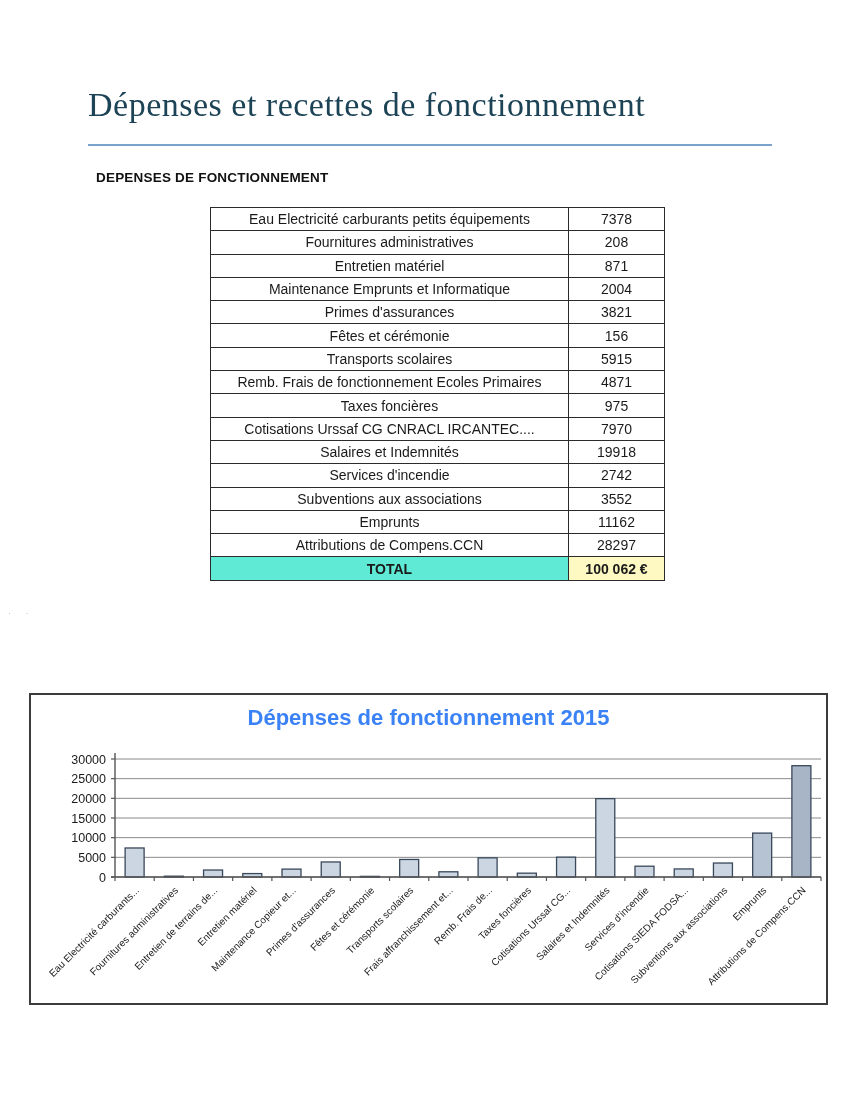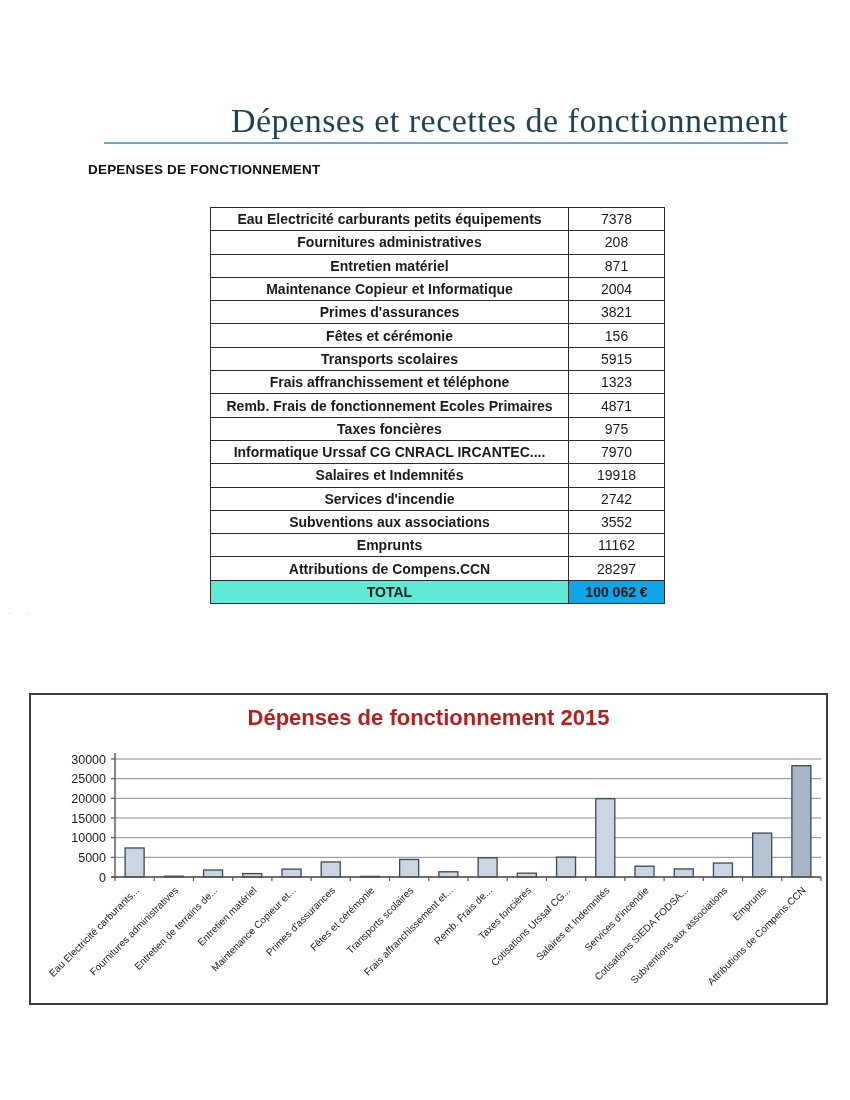--- a/index.html
+++ b/index.html
@@ -5,49 +5,49 @@
   html,body{margin:0;padding:0;}
   body{
     width:850px;height:1100px;position:relative;background:#ffffff;
     font-family:"Liberation Sans", sans-serif;color:#1a1a1a;overflow:hidden;
   }
   
   .doc-title{
     position:absolute;left:88px;top:86px;width:684px;
     font-family:"Liberation Serif", serif;font-size:34px;font-weight:normal;
     letter-spacing:0.5px;
-    padding-bottom:2px;border-bottom:2px solid #7aa3cc;margin:16px;text-align:right;
+    padding-bottom:20px;border-bottom:2px solid #7aa3cc;margin:0;
   }
   .section-heading{
-    position:absolute;left:88px;top:162px;margin:0;
+    position:absolute;left:88px;top:162px;margin:8px;
     font-size:13.5px;font-weight:bold;letter-spacing:0.2px;color:#111;
   }
   
   .expense-table{
     position:absolute;left:210px;top:207px;width:438px;
     border-collapse:collapse;table-layout:fixed;
     font-size:14px;
   }
   .expense-table td{
     border:1px solid #2b2b2b;text-align:center;vertical-align:middle;
     height:22.3px;padding:0 4px;overflow:hidden;white-space:nowrap;
   }
-  .expense-table td.col-label{width:349px;font-weight:bold;}
+  .expense-table td.col-label{width:349px;}
   .expense-table td.col-value{width:87px;}
   .expense-table tr.total-row td{
     background:#ccd9e5;font-weight:bold;
   }
   
   .chart-box{
     position:absolute;left:29px;top:693px;width:795px;height:308px;
     border:2px solid #3c3c3c;background:#ffffff;
   }
   .chart-title{
     position:absolute;left:0;top:10px;width:100%;text-align:center;
-    font-size:22px;font-weight:bold;color:#b91c1c;margin:0;
+    font-size:22px;font-weight:bold;color:#3b82f6;margin:0;
   }
   .chart-svg{position:absolute;left:0;top:0;}
   
   .scan-artifact{
     position:absolute;left:8px;top:608px;width:40px;height:16px;
     color:#b9b9b9;font-size:9px;letter-spacing:6px;
   }
 </style>
 </head>
 <body>
@@ -65,49 +65,45 @@
       </tr>
       <tr>
         <td class="col-label">Fournitures administratives</td>
         <td class="col-value">208</td>
       </tr>
       <tr>
         <td class="col-label">Entretien matériel</td>
         <td class="col-value">871</td>
       </tr>
       <tr>
-        <td class="col-label">Maintenance Copieur et Informatique</td>
+        <td class="col-label">Maintenance Emprunts et Informatique</td>
         <td class="col-value">2004</td>
       </tr>
       <tr>
         <td class="col-label">Primes d'assurances</td>
         <td class="col-value">3821</td>
       </tr>
       <tr>
         <td class="col-label">Fêtes et cérémonie</td>
         <td class="col-value">156</td>
       </tr>
       <tr>
         <td class="col-label">Transports scolaires</td>
         <td class="col-value">5915</td>
       </tr>
       <tr>
-        <td class="col-label">Frais affranchissement et téléphone</td>
-        <td class="col-value">1323</td>
-      </tr>
-      <tr>
         <td class="col-label">Remb. Frais de fonctionnement Ecoles Primaires</td>
         <td class="col-value">4871</td>
       </tr>
       <tr>
         <td class="col-label">Taxes foncières</td>
         <td class="col-value">975</td>
       </tr>
       <tr>
-        <td class="col-label">Informatique Urssaf CG CNRACL IRCANTEC....</td>
+        <td class="col-label">Cotisations Urssaf CG CNRACL IRCANTEC....</td>
         <td class="col-value">7970</td>
       </tr>
       <tr>
         <td class="col-label">Salaires et Indemnités</td>
         <td class="col-value">19918</td>
       </tr>
       <tr>
         <td class="col-label">Services d'incendie</td>
         <td class="col-value">2742</td>
       </tr>
@@ -120,21 +116,21 @@
         <td class="col-value">11162</td>
       </tr>
       <tr>
         <td class="col-label">Attributions de Compens.CCN</td>
         <td class="col-value">28297</td>
       </tr>
     </tbody>
   <tbody>
     <tr class="total-row">
       <td class="col-label" style="background: #5eead4;">TOTAL</td>
-      <td class="col-value" style="background: #0ea5e9;">100 062 €</td>
+      <td class="col-value" style="background: #fef9c3;">100 062 €</td>
     </tr>
   </tbody>
 </table>
 
 <div class="scan-artifact">· ·</div>
 
 <div class="chart-box">
   <div class="chart-title">Dépenses de fonctionnement 2015</div>
   <svg class="chart-svg" width="795" height="304" viewBox="0 0 795 304">
       <line x1="84" y1="182" x2="790" y2="182" stroke="#8a8a8a" stroke-width="1"></line>

